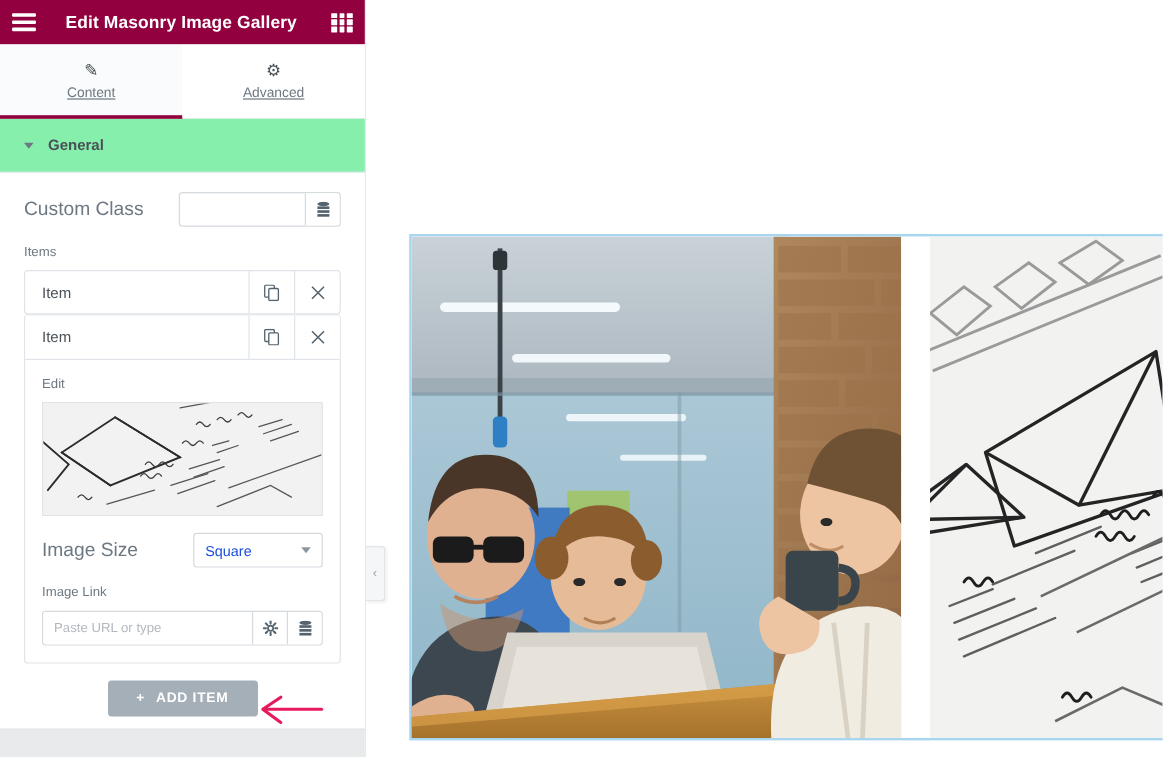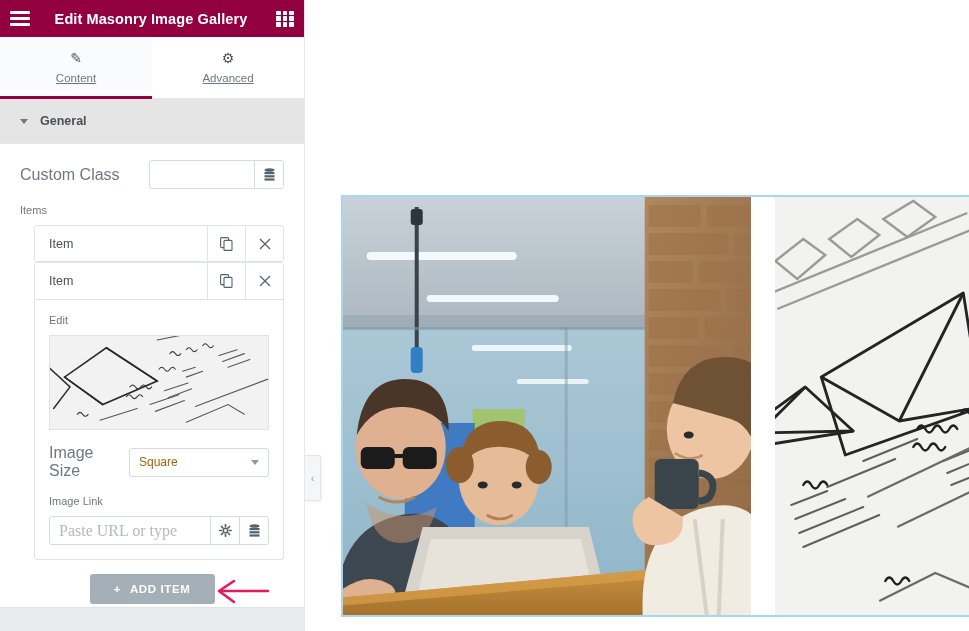--- a/index.html
+++ b/index.html
@@ -42,21 +42,21 @@
     background:#ffffff; }
   .tab.active { background:#fafbfc; }
   .tab.active::after { content:""; position:absolute; left:0; right:0; bottom:-1px;
     height:3px; background:#93003f; }
   .tab-icon { font-size:14px; color:#495157; line-height:1; }
   .tab-label { font-size:11.5px; color:#6d7882;text-decoration:underline; }
 
   
   .section-head {
     height:45px; flex:0 0 45px; display:flex; align-items:center; gap:12px;
-    padding:0 20px; border-bottom:1px solid #e6e9ec; background:#e5e5e5;
+    padding:0 20px; border-bottom:1px solid #e6e9ec; background:#86efac;
     cursor:pointer;
   }
   .caret { width:0; height:0; border-left:4.5px solid transparent;
     border-right:4.5px solid transparent; border-top:5.5px solid #6d7882; }
   .section-title { font-size:12.5px; font-weight:bold; color:#495157; }
 
   
   .panel-body { flex:1; overflow:hidden; padding:16px 20px 0 20px; background:#ffffff;
     position:relative; }
 
@@ -68,50 +68,50 @@
   .input-group input { flex:1; border:none; outline:none; padding:0 8px;
     font-size:12px; color:#495157; font-family:"Liberation Sans", sans-serif;
     background:transparent; min-width:0; }
   .input-group input::placeholder { color:#b3b9bf; }
   .addon { width:29px; border-left:1px solid #d5dadf; display:flex;
     align-items:center; justify-content:center; cursor:pointer; background:#fff; }
 
   .field-label { font-size:11px; color:#6d7882; margin-bottom:9px; display:block; }
 
   
-  .repeater { margin-bottom:14px;margin-left:14px; }
+  .repeater { margin-bottom:14px; }
   .rep-row { display:flex; height:37px; border:1px solid #e0e4e8;
     border-radius:3px; background:#ffffff; margin-bottom:9px; align-items:stretch; }
   .rep-title { flex:1; display:flex; align-items:center; padding-left:14px;
     font-size:12.5px; color:#495157; cursor:move; }
   .rep-btn { width:38px; display:flex; align-items:center; justify-content:center;
     border-left:1px solid #e0e4e8; cursor:pointer; color:#55636e; }
 
   
   .rep-open { border:1px solid #e0e4e8; border-radius:3px; background:#fff;
     margin-top:-9px; margin-bottom:9px; }
   .rep-open .rep-row { border:none; border-bottom:1px solid #e0e4e8;
     border-radius:0; margin:0; }
   .rep-content { padding:14px 14px 14px 14px; }
 
   .img-preview { width:100%; height:95px; border:1px solid #e0e4e8;
     background:#f4f4f4; overflow:hidden; position:relative; margin-bottom:14px;
     cursor:pointer; }
   .img-preview svg { position:absolute; inset:0; width:100%; height:100%; }
 
-  .select-box { width:140px; height:29px; border:1px solid #d5dadf; border-radius:3px;
-    display:flex; align-items:center; padding:0 9px; font-size:12px; color:#a16207;
+  .select-box { width:108px; height:29px; border:1px solid #d5dadf; border-radius:3px;
+    display:flex; align-items:center; padding:0 9px; font-size:12px; color:#1d4ed8;
     justify-content:space-between; background:#fff; cursor:pointer; }
   .sel-caret { width:0; height:0; border-left:4.5px solid transparent;
     border-right:4.5px solid transparent; border-top:5.5px solid #8c96a0; }
 
   .link-group { display:flex; height:29px; border:1px solid #d5dadf;
     border-radius:3px; overflow:hidden; background:#fff; }
   .link-group input { flex:1; border:none; outline:none; padding:0 9px;
-    font-size:16px; color:#495157; font-family:Liberation Serif, serif; min-width:0; }
+    font-size:11px; color:#495157; font-family:Liberation Sans, sans-serif; min-width:0; }
   .link-group input::placeholder { color:#b3b9bf; }
 
   
   .add-wrap { display:flex; justify-content:center; margin-top:4px; position:relative; }
   .add-btn { width:125px; height:30px; background:#a4afb7; border:none; border-radius:3px;
     color:#ffffff; font-size:11.5px; font-weight:bold; letter-spacing:.6px;
     display:flex; align-items:center; justify-content:center; gap:9px;
     cursor:pointer; font-family:"Liberation Sans", sans-serif; }
 
   .panel-footer { height:24px; flex:0 0 24px; background:#e8eaec;

